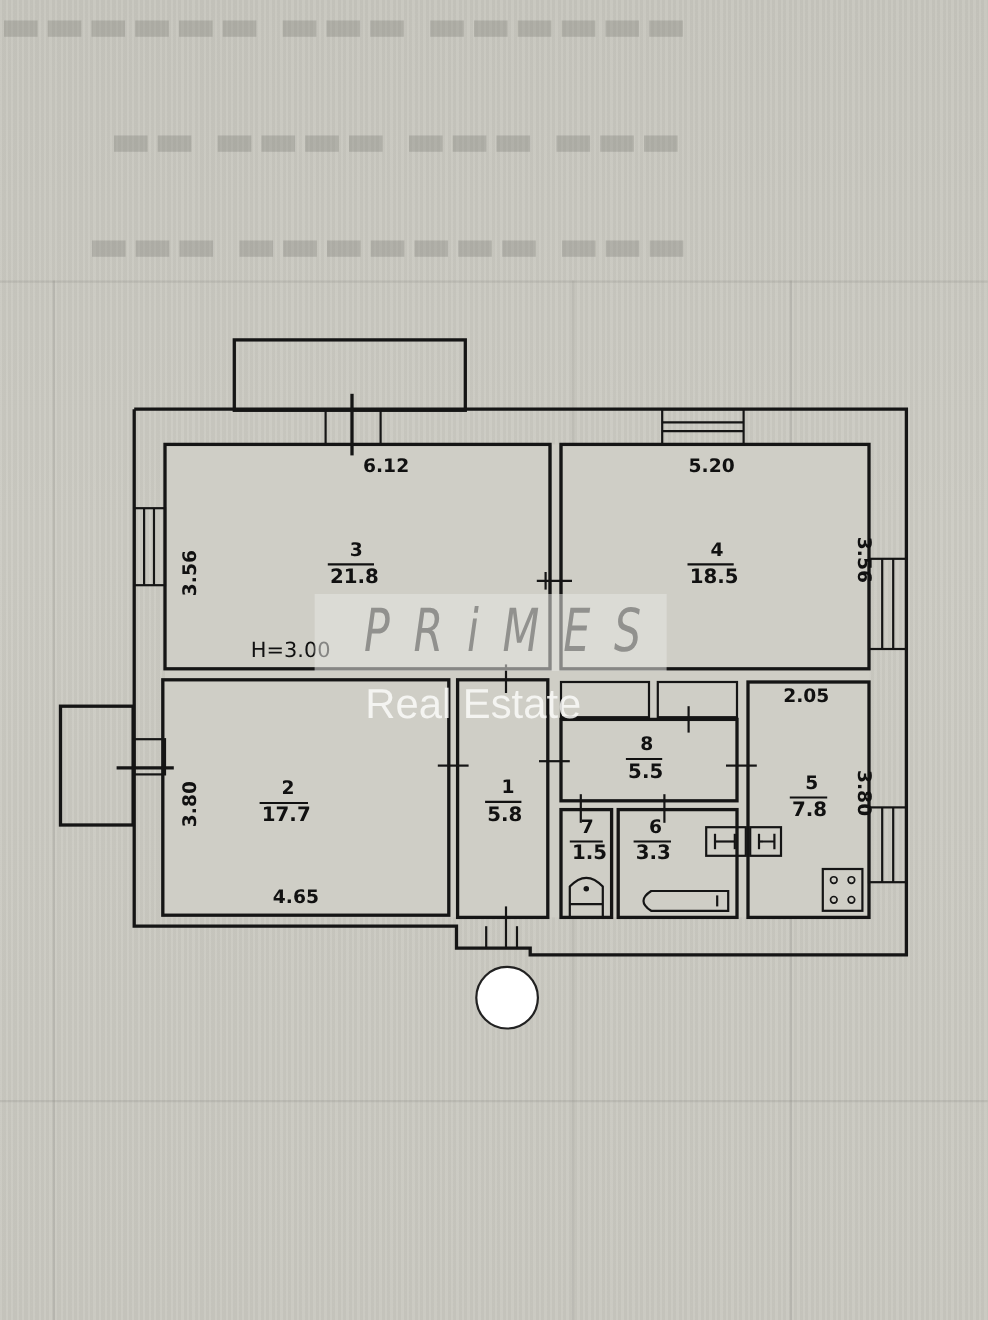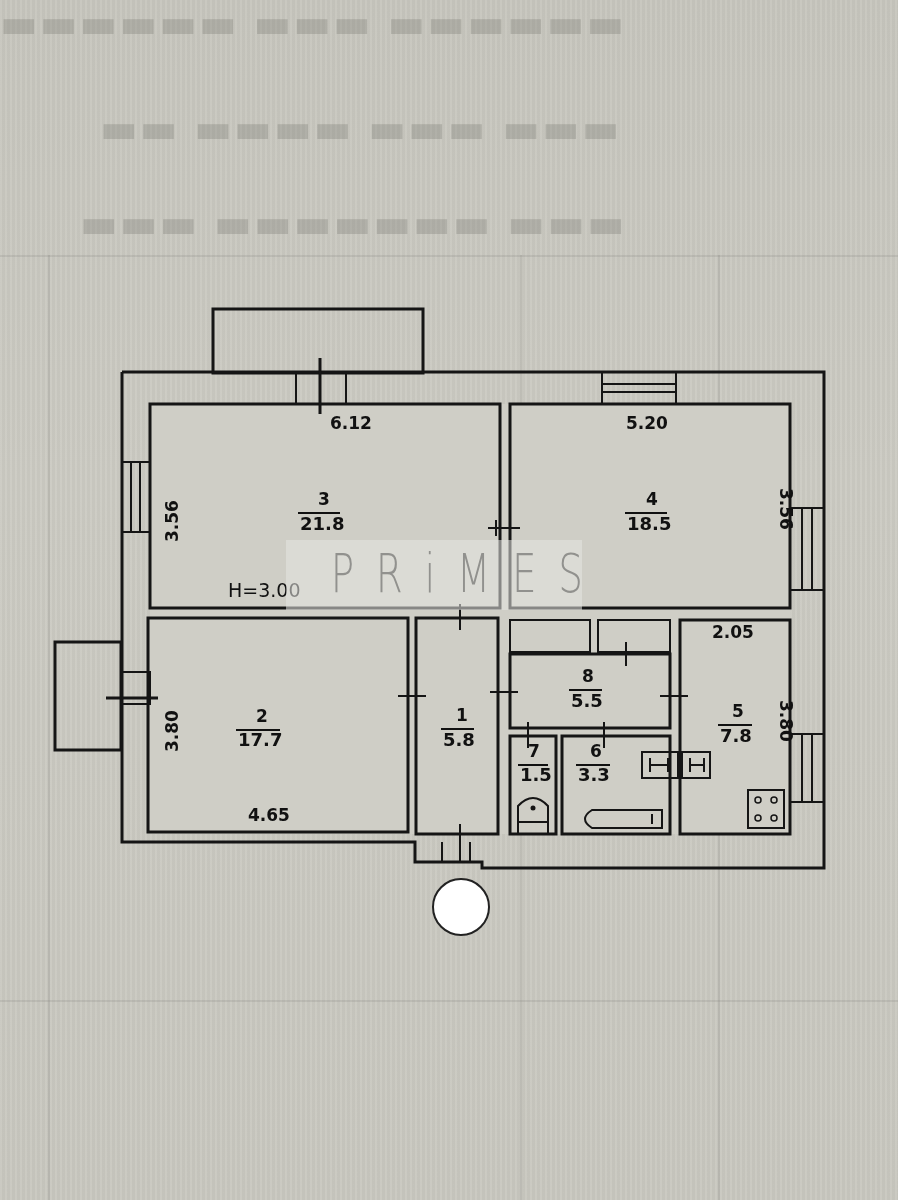--- a/index.html
+++ b/index.html
@@ -59,23 +59,24 @@
     }
     .height-text {
       font-family: "DejaVu Sans", sans-serif;
       font-size: 19px;
       fill: #111;
     }
     .watermark {
       position: absolute;
       left: 286px;
       top: 540px;
-      width: 296px;
+      width: 320px;
       height: 70px;
       background: rgba(230,230,226,0.55);
+      font-style: italic;
     }
     .wm-brand {
       position: absolute;
       left: 0;
       top: 2px;
       width: 320px;
       text-align: center;
       font-family: "DejaVu Sans", sans-serif;
       font-weight: 200;
       font-size: 54px;
@@ -266,13 +267,14 @@
       <text x="720" y="742" class="room-area">7.8</text>
       <line x1="718" y1="725" x2="752" y2="725" stroke="#111" stroke-width="2"></line>
     </g>
 
     <text x="228" y="597" class="height-text">H=3.00</text>
   </svg>
 
   <div class="watermark">
     <div class="wm-brand">PRiMES</div>
   </div>
+  <div class="wm-sub">Real Estate</div>
 </div>
 
 </body></html>

